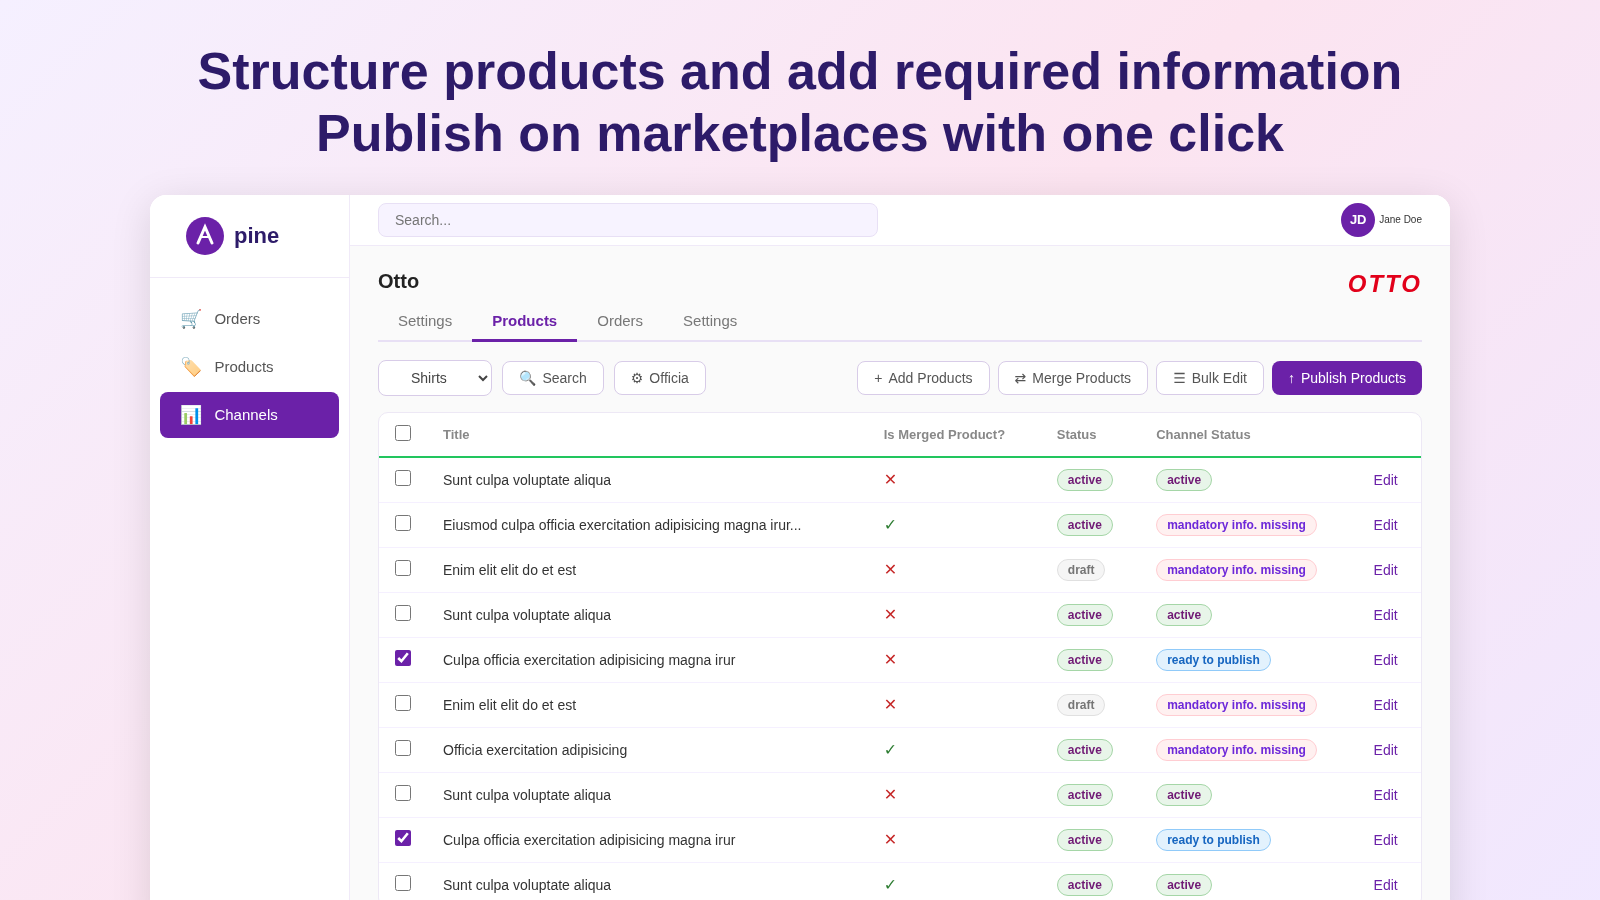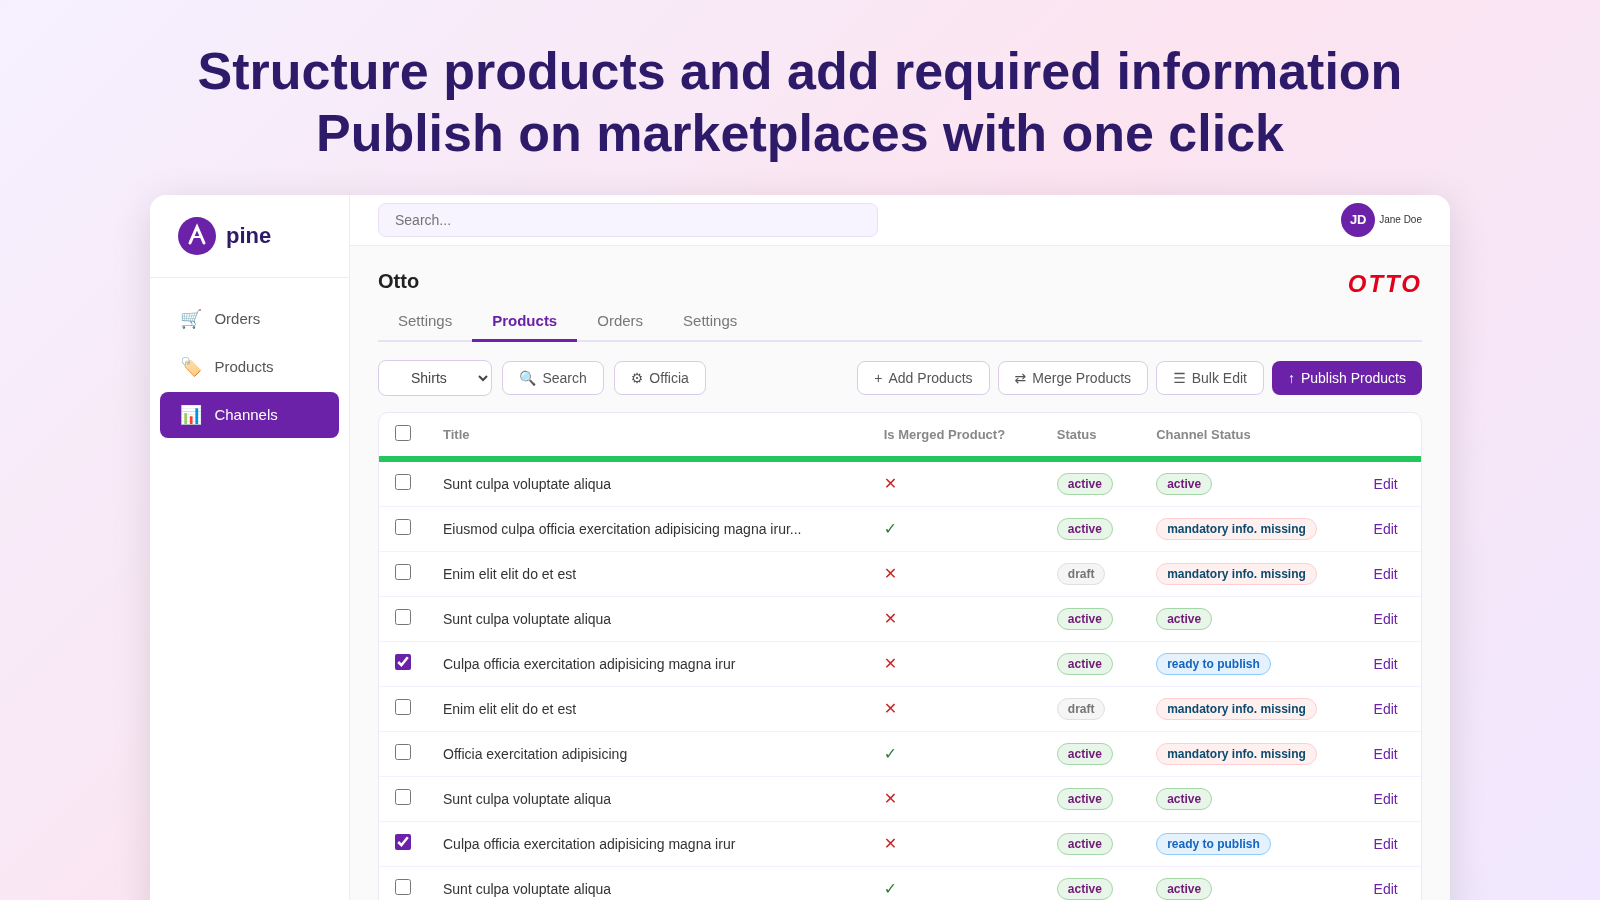--- a/index.html
+++ b/index.html
@@ -37,21 +37,21 @@
       background: #fff;
       border-right: 1px solid #f0eaf8;
       display: flex;
       flex-direction: column;
       min-height: 600px;
     }
     .sidebar-logo {
       display: flex;
       align-items: center;
       gap: 10px;
-      padding: 22px 28px;
+      padding: 22px 36px;
       border-bottom: 1px solid #f0eaf8;
     }
     .logo-icon {
       width: 38px;
       height: 38px;
     }
     .logo-text {
       font-size: 22px;
       font-weight: 700;
       color: #2d1b69;
@@ -237,21 +237,21 @@
       background: #fff;
       border-radius: 10px;
       border: 1px solid #ede8f5;
       overflow: hidden;
     }
     table {
       width: 100%;
       border-collapse: collapse;
     }
     thead tr {
-      border-bottom: 6px solid #22c55e;
+      border-bottom: 2px solid #22c55e;
     }
     thead th {
       padding: 12px 16px;
       text-align: left;
       font-size: 13px;
       font-weight: 600;
       color: #888;
     }
     tbody tr {
       border-bottom: 1px solid #f5f0ff;
@@ -285,21 +285,21 @@
       color: #701a75;
       border: 1px solid #a5d6a7;
     }
     .badge-draft {
       background: #f5f5f5;
       color: #757575;
       border: 1px solid #e0e0e0;
     }
     .badge-mandatory {
       background: #fff0f0;
-      color: #0c4a6e;
+      color: #6d28d9;
       border: 1px solid #ffcdd2;
     }
     .badge-ready {
       background: #e3f2fd;
       color: #1565c0;
       border: 1px solid #90caf9;
     }
 
     .edit-link {
       color: #6b21a8;

